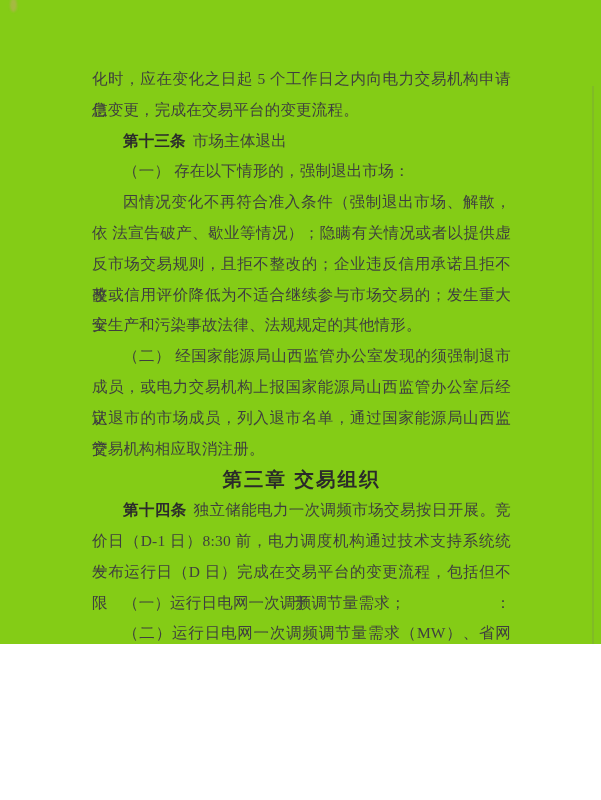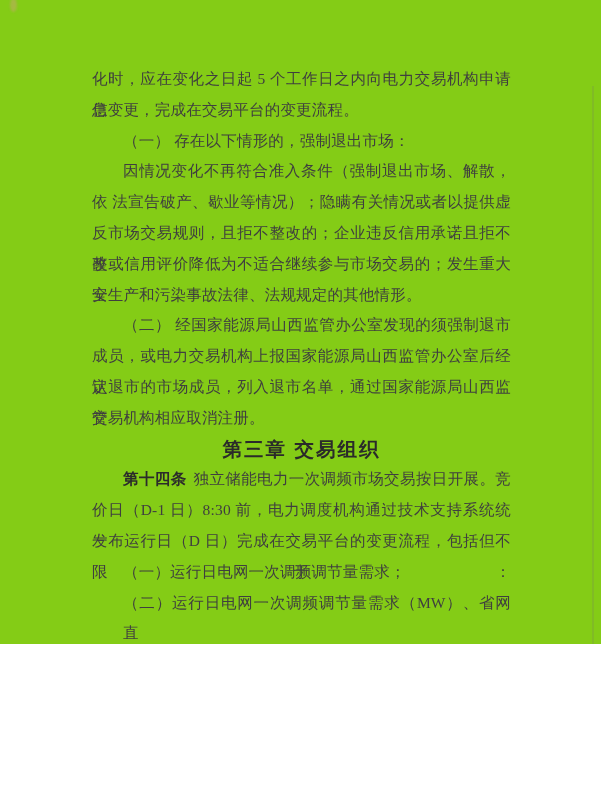--- a/index.html
+++ b/index.html
@@ -107,20 +107,21 @@
   }
 </style>
 </head>
 <body>
 
 <div class="page">
   <div class="smudge-pink"></div>
   <div class="content">
       <div class="line justify">化时，应在变化之日起 5 个工作日之内向电力交易机构申请信</div>
       <div class="line">息变更，完成在交易平台的变更流程。</div>
+      <div class="line indent"><span class="art-num">第十三条</span><span>市场主体退出</span></div>
       <div class="line indent">（一） 存在以下情形的，强制退出市场：</div>
       <div class="line indent justify">因情况变化不再符合准入条件（强制退出市场、解散，</div>
       <div class="line justify">依 法宣告破产、歇业等情况）；隐瞒有关情况或者以提供虚</div>
       <div class="line justify">反市场交易规则，且拒不整改的；企业违反信用承诺且拒不整</div>
       <div class="line justify">改或信用评价降低为不适合继续参与市场交易的；发生重大安</div>
       <div class="line">全生产和污染事故法律、法规规定的其他情形。</div>
       <div class="line indent justify">（二） 经国家能源局山西监管办公室发现的须强制退市</div>
       <div class="line justify">成员，或电力交易机构上报国家能源局山西监管办公室后经认</div>
       <div class="line justify">定退市的市场成员，列入退市名单，通过国家能源局山西监管</div>
       <div class="line">交易机构相应取消注册。</div>

